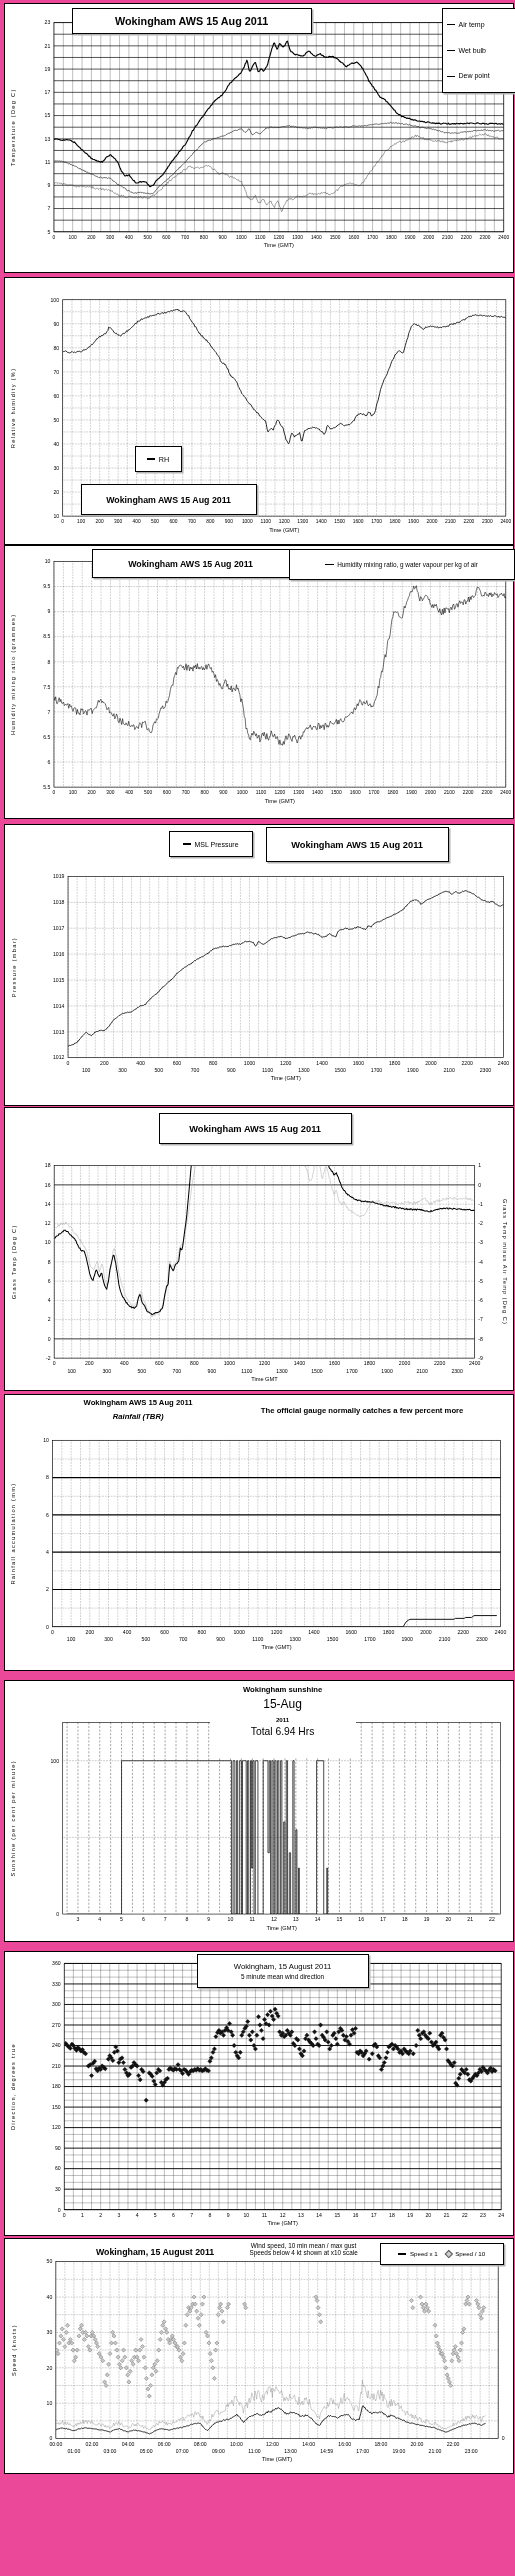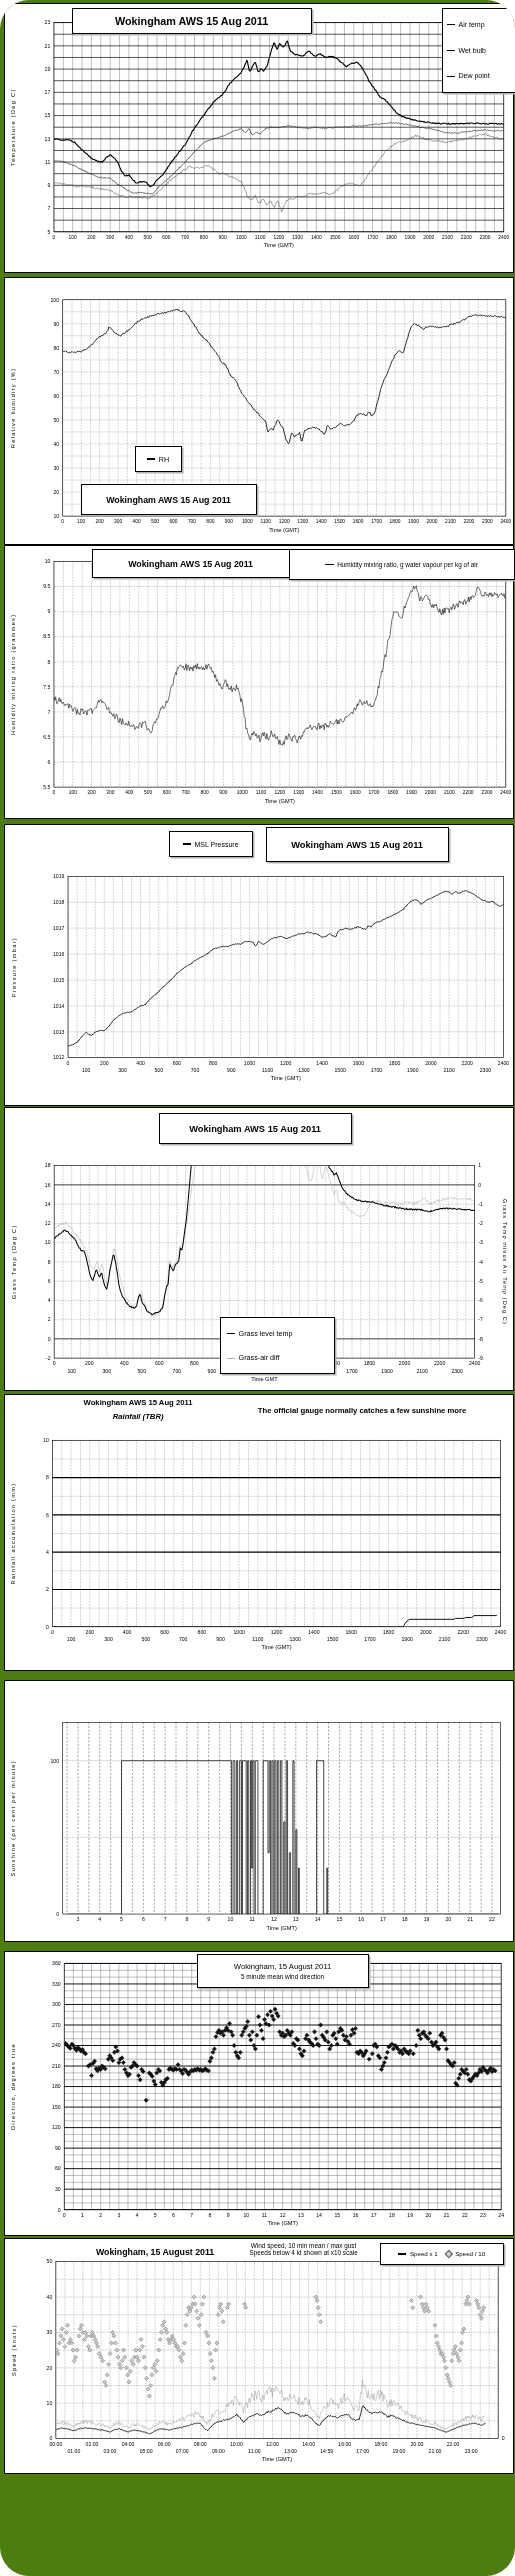--- a/index.html
+++ b/index.html
@@ -1,16 +1,16 @@
 <!DOCTYPE html>
 <html style="font-size:8.2px"><head>
 <meta charset="utf-8">
 <style>
   html,body{margin:0;padding:0;background:#fff;font-family:"Liberation Sans","DejaVu Sans",sans-serif;}
-  #page{position:relative;width:515px;height:2576px;background:#4d7c0f;overflow:hidden;border-radius:29px;}
+  #page{position:relative;width:515px;height:2576px;background:#ec4899;overflow:hidden;}
   .panel{position:absolute;left:3.6px;width:508px;border:0.5px solid #000;background:#fff;}
   .panel svg{position:absolute;left:0;top:0;}
   .box{position:absolute;background:#fff;border:0.5px solid #000;box-shadow:1.5px 1.5px 0 #b3b3b3;
        display:flex;flex-direction:column;align-items:center;justify-content:center;text-align:center;z-index:5;}
   .txt{position:absolute;text-align:center;z-index:5;background:#fff;}
   .lrow{display:flex;align-items:center;gap:3.6px;white-space:nowrap;}
   .mk{display:inline-block;width:8.2px;background:#000;flex:0 0 auto;}
   .mk.t3{height:1.5px}.mk.t2{height:1px}.mk.t1{height:0.5px}
   .mk.grey{background:#aaa}
   .dia{display:inline-block;width:3.6px;height:3.6px;background:#ccc;border:0.5px solid #555;transform:rotate(45deg);flex:0 0 auto;}
@@ -655,30 +655,20 @@
           <text x="919" y="115.5" text-anchor="start">1</text>
           <text x="503.5" y="530" text-anchor="middle" font-size="11">Time GMT</text>
           <text x="20" y="299" text-anchor="middle" font-size="11" letter-spacing="2.5" transform="rotate(-90 20 299)">Grass Temp (Deg C)</text>
           <text x="968" y="299" text-anchor="middle" font-size="11" letter-spacing="2" transform="rotate(90 968 299)">Grass Temp minus Air Temp (Deg C)</text>
         </g>
       </svg>
       <div class="chart-host"></div>
     <div class="box" style="left:154px;top:5.2px;width:191px;height:29px;">
       <span class="b" style="font-size:9.3px;">Wokingham AWS 15 Aug 2011</span>
     </div>
-    <div class="box" style="left:215px;top:209px;width:101px;height:49px;align-items:flex-start;justify-content:space-around;padding:3.1px 6.2px;">
-      <div class="lrow">
-          <span class="mk t3"></span>
-          <span style="font-size:7.2px;">Grass level temp</span>
-        </div>
-      <div class="lrow">
-          <span class="mk t1 grey"></span>
-          <span style="font-size:7.2px;">Grass-air diff</span>
-        </div>
-    </div>
   </section>
 
   <section class="panel" style="top:1394px;height:275px;">
     <svg width="507" height="274" viewBox="0 0 984 532">
         <g>
           <line x1="92" y1="88" x2="92" y2="450" stroke="#000" stroke-width="0.7" stroke-dasharray="1,2"></line>
           <line x1="110.125" y1="88" x2="110.125" y2="450" stroke="#000" stroke-width="0.7" stroke-dasharray="1,2"></line>
           <line x1="128.25" y1="88" x2="128.25" y2="450" stroke="#000" stroke-width="0.7" stroke-dasharray="1,2"></line>
           <line x1="146.375" y1="88" x2="146.375" y2="450" stroke="#000" stroke-width="0.7" stroke-dasharray="1,2"></line>
           <line x1="164.5" y1="88" x2="164.5" y2="450" stroke="#000" stroke-width="0.7" stroke-dasharray="1,2"></line>
@@ -777,21 +767,21 @@
           <text x="85" y="236.3" text-anchor="end">6</text>
           <text x="85" y="163.89999999999998" text-anchor="end">8</text>
           <text x="85" y="91.5" text-anchor="end">10</text>
           <text x="527" y="494" text-anchor="middle" font-size="11">Time (GMT)</text>
           <text x="20" y="269" text-anchor="middle" font-size="11" letter-spacing="2.5" transform="rotate(-90 20 269)">Rainfall accumulation (mm)</text>
         </g>
       </svg>
       <div class="chart-host"></div>
     <div class="txt b" style="left:45px;top:3.1px;width:177px;font-size:7.7px;">Wokingham AWS 15 Aug 2011</div>
     <div class="txt b" style="left:45px;top:16.5px;width:177px;font-size:7.7px;font-style:italic;">Rainfall (TBR)</div>
-    <div class="txt b" style="left:221px;top:11.3px;width:273px;font-size:7.7px;">The official gauge normally catches a few sunshine more</div>
+    <div class="txt b" style="left:221px;top:11.3px;width:273px;font-size:7.7px;">The official gauge normally catches a few percent more</div>
   </section>
 
   <section class="panel" style="top:1680px;height:260px;">
     <svg width="507" height="259" viewBox="0 0 984 502">
         <g>
           <line x1="120.45771144278608" y1="80" x2="120.45771144278608" y2="452" stroke="#000" stroke-width="0.7" stroke-dasharray="4,3"></line>
           <line x1="141.60199004975127" y1="80" x2="141.60199004975127" y2="452" stroke="#000" stroke-width="0.7" stroke-dasharray="4,3"></line>
           <line x1="162.74626865671644" y1="80" x2="162.74626865671644" y2="452" stroke="#000" stroke-width="0.7" stroke-dasharray="4,3"></line>
           <line x1="183.8905472636816" y1="80" x2="183.8905472636816" y2="452" stroke="#000" stroke-width="0.7" stroke-dasharray="4,3"></line>
           <line x1="205.03482587064678" y1="80" x2="205.03482587064678" y2="452" stroke="#000" stroke-width="0.7" stroke-dasharray="4,3"></line>
@@ -862,20 +852,26 @@
           <text x="902.7960199004976" y="466" text-anchor="middle" font-size="10">21</text>
           <text x="945.0845771144279" y="466" text-anchor="middle" font-size="10">22</text>
           <text x="105" y="455.5" text-anchor="end">0</text>
           <text x="105" y="306.7" text-anchor="end"></text>
           <text x="105" y="157.89999999999998" text-anchor="end">100</text>
           <text x="537" y="482" text-anchor="middle" font-size="11">Time (GMT)</text>
           <text x="20" y="266" text-anchor="middle" font-size="11" letter-spacing="2.5" transform="rotate(-90 20 266)">Sunshine (per cent per minute)</text>
         </g>
       </svg>
       <div class="chart-host"></div>
+    <div class="txt" style="left:205px;top:2.1px;width:146px;height:75px;">
+      <div class="b" style="font-size:7.7px;margin-top:2.1px;">Wokingham sunshine</div>
+      <div style="font-size:12px;margin-top:3.1px;">15-Aug</div>
+      <div class="b" style="font-size:6.2px;margin-top:5.2px;">2011</div>
+      <div style="font-size:10.3px;margin-top:2.1px;">Total 6.94 Hrs</div>
+    </div>
   </section>
 
   <section class="panel" style="top:1951px;height:283px;">
     <svg width="507" height="282" viewBox="0 0 984 547">
         <g>
           <line x1="115" y1="22" x2="115" y2="500" stroke="#000" stroke-width="0.5" stroke-dasharray=""></line>
           <line x1="132.66666666666666" y1="22" x2="132.66666666666666" y2="500" stroke="#000" stroke-width="0.5" stroke-dasharray=""></line>
           <line x1="150.33333333333331" y1="22" x2="150.33333333333331" y2="500" stroke="#000" stroke-width="0.5" stroke-dasharray=""></line>
           <line x1="168" y1="22" x2="168" y2="500" stroke="#000" stroke-width="0.5" stroke-dasharray=""></line>
           <line x1="185.66666666666666" y1="22" x2="185.66666666666666" y2="500" stroke="#000" stroke-width="0.5" stroke-dasharray=""></line>

